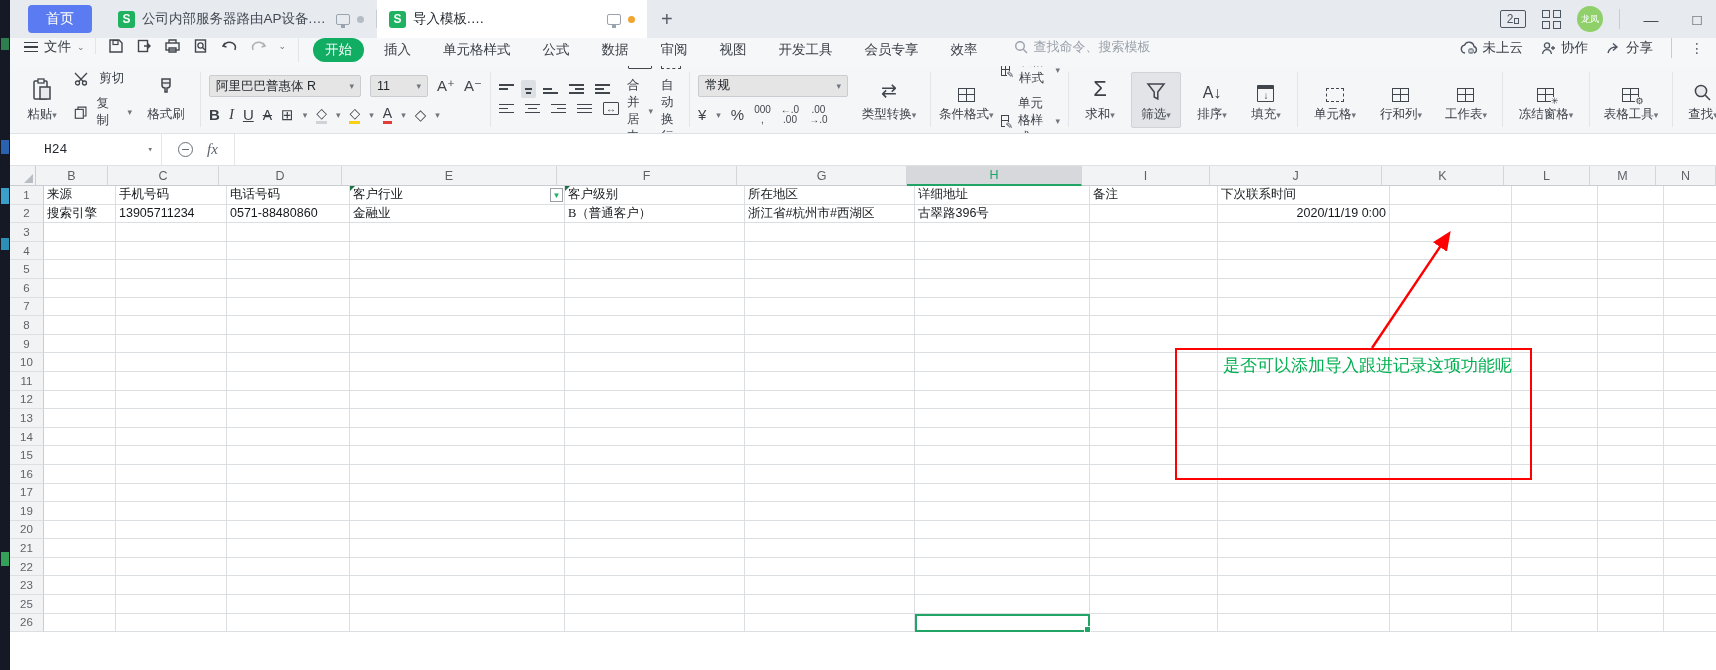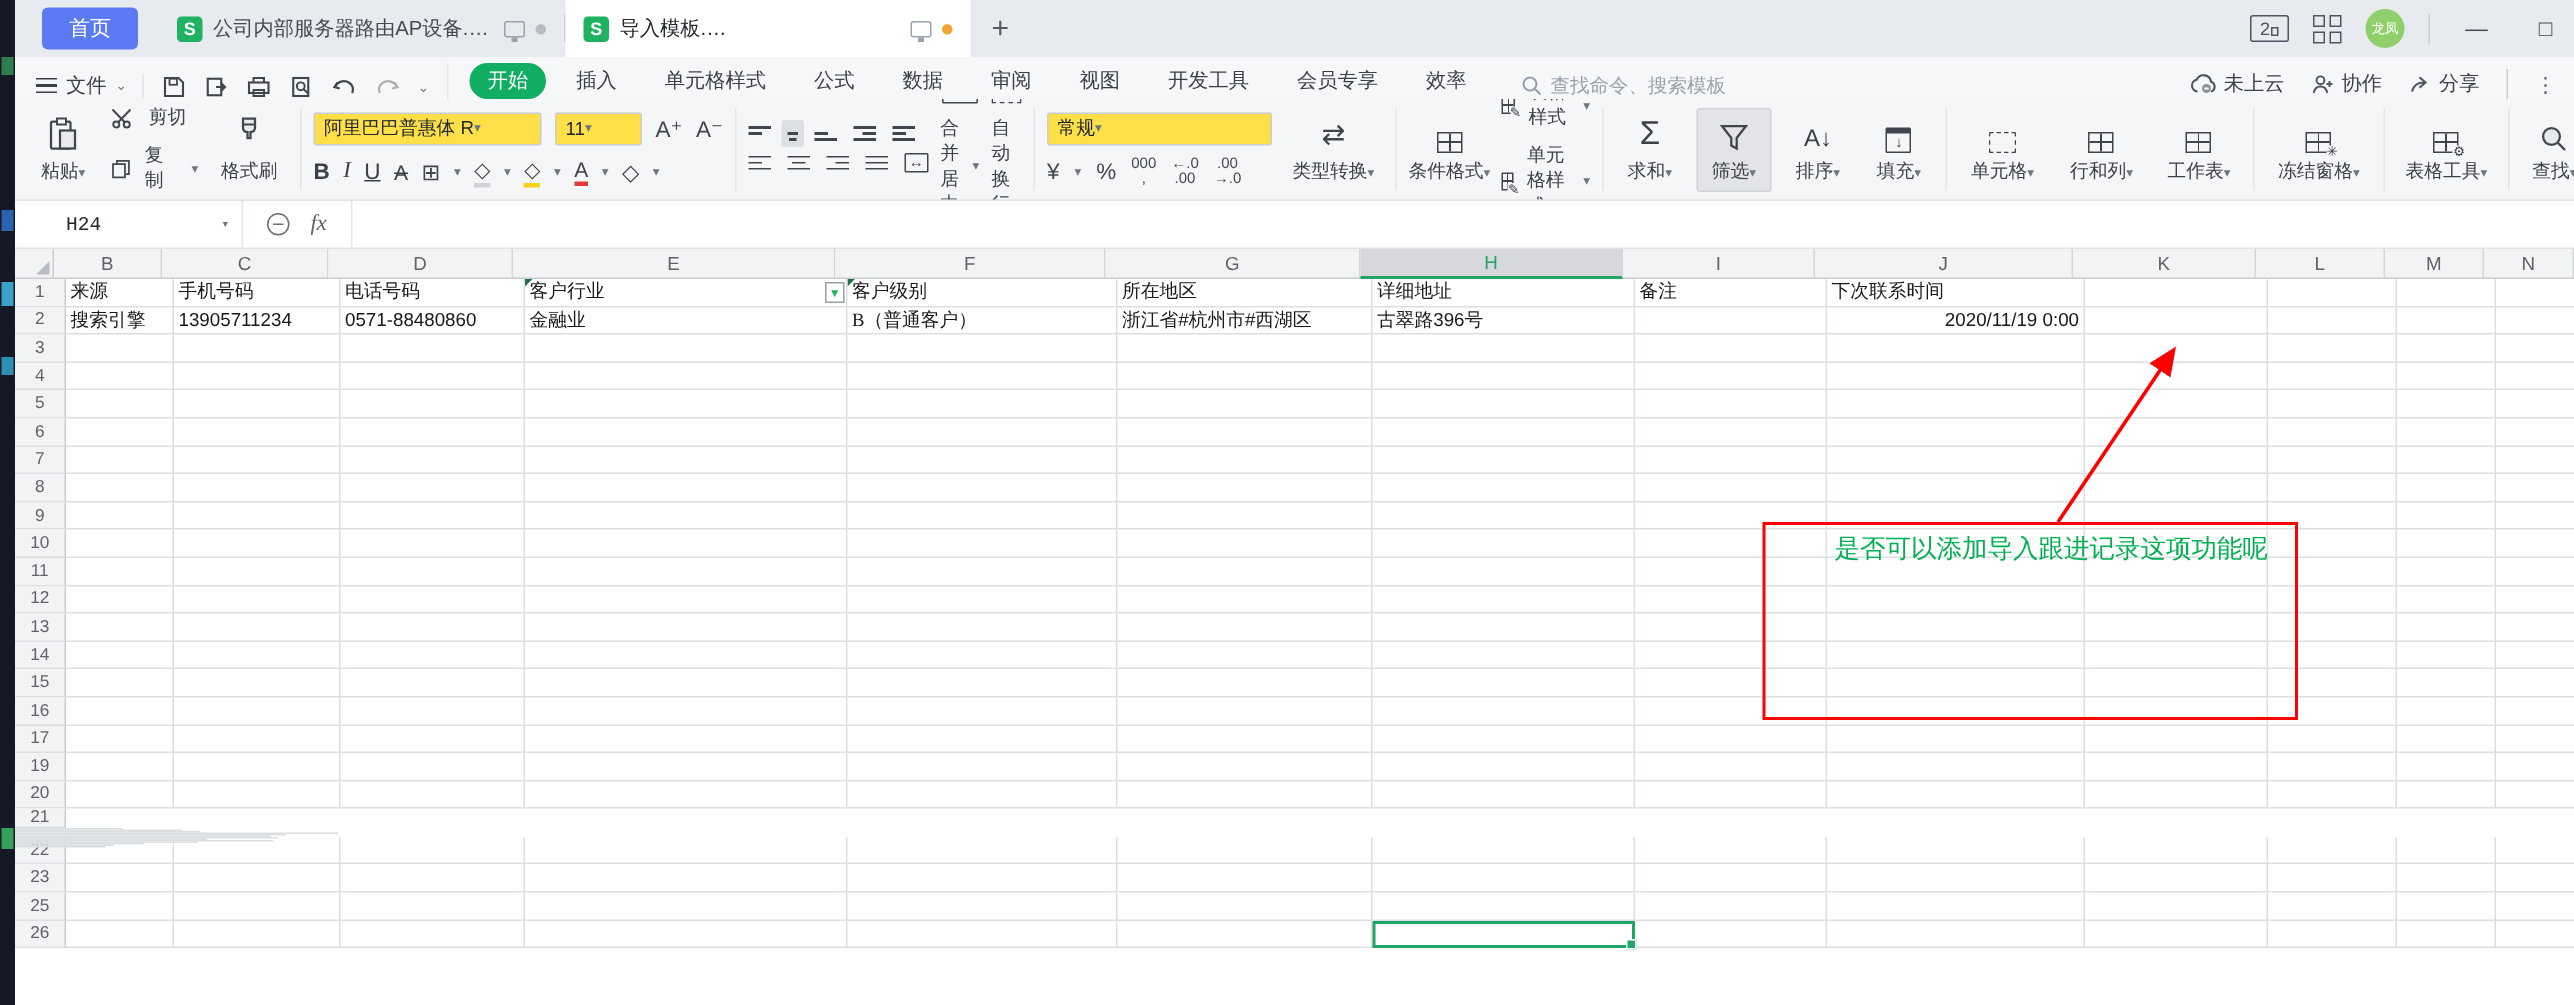--- a/index.html
+++ b/index.html
@@ -35,21 +35,21 @@
   .winswitch span { display:block; width:5px; height:6px; border:1px solid #4d5560; margin-top:4px; }
   .gridapps { display:grid; grid-template-columns:8px 8px; grid-template-rows:8px 8px; gap:3px; }
   .gridapps i { border:1.5px solid #4d5560; display:block; }
   .avatar { width:26px; height:26px; border-radius:50%; background:#8fd06a; color:#fff; font-size:9px;
     display:flex; align-items:center; justify-content:center; }
   .vsep { width:1px; height:20px; background:#c8cdd3; }
   .winctl { font-size:15px; color:#454c55; width:30px; text-align:center; }
 
   
   .menubar { position:absolute; left:10px; top:38px; width:1706px; height:28px; background:#f6f7f9;
-    display:flex; align-items:flex-end; font-size:13.5px; color:#3c4148; }
+    display:flex; align-items:flex-start; font-size:13.5px; color:#3c4148; }
   .mb-file { display:flex; align-items:center; gap:6px; padding:0 10px 0 14px; }
   .hamb { display:inline-block; width:14px; }
   .hamb i { display:block; height:1.5px; background:#3c4148; margin:3px 0; }
   .caret { font-size:9px; color:#70767e; }
   .qat { display:flex; align-items:center; gap:12px; padding:0 12px; border-left:1px solid #e1e4e8; }
   .qat svg { display:block; }
   .menu-tabs { display:flex; align-items:center; gap:8px; padding-left:14px; border-left:1px solid #e1e4e8; }
   .mtab { padding:3px 12px; border-radius:14px; white-space:nowrap; }
   .mtab.active { background:#10ad62; color:#fff; }
   .menu-search { display:flex; align-items:center; gap:6px; color:#9aa1aa; margin-left:24px; font-size:13px; }
@@ -61,22 +61,22 @@
   .ribbon { position:absolute; left:10px; top:66px; width:1706px; height:68px; background:#f5f6f8;
     border-bottom:1px solid #e0e3e6; display:flex; align-items:stretch; color:#3c4148; font-size:12.5px; overflow:hidden; }
   .rgroup { display:flex; align-items:center; padding:4px 8px; gap:8px; }
   .rgsep { width:1px; background:#e3e5e8; margin:6px 0; flex:0 0 auto; }
   .rbig { display:flex; flex-direction:column; align-items:center; justify-content:center; gap:4px; width:52px; }
   .rbig .ric { height:26px; display:flex; align-items:flex-end; }
   .rlabel { white-space:nowrap; }
   .stack2 { display:flex; flex-direction:column; justify-content:center; gap:8px; }
   .rrow { display:flex; align-items:center; gap:9px; }
   .ricon { font-size:15px; color:#41464c; }
-  .combo { background:#fde047; border:1px solid #c9cdd2; border-radius:2px; height:22px; display:flex; align-items:center;
-    padding:0 6px; justify-content:flex-start; font-size:12.5px; color:#23282e; }
+  .combo { background:#e5e5e5; border:1px solid #c9cdd2; border-radius:2px; height:22px; display:flex; align-items:center;
+    padding:0 6px; justify-content:space-between; font-size:12.5px; color:#23282e; }
   .bold { font-weight:bold; font-size:15px; } .ital { font-style:italic; font-size:15px; font-family:"Liberation Serif",serif;}
   .undl { text-decoration:underline; font-size:15px; } .strik { text-decoration:line-through; font-size:14px; }
   .colorbtn { position:relative; font-size:14px; padding-bottom:3px; }
   .colorbtn u { position:absolute; left:0; right:0; bottom:0; height:3px; text-decoration:none; display:block; }
   .al-icon { width:15px; display:flex; flex-direction:column; gap:2.5px; }
   .al-icon i { height:1.5px; background:#41464c; display:block; }
   .al-icon i.short { width:60%; } .al-icon.c i.short { align-self:center; } .al-icon.r i.short { align-self:flex-end; }
   .al-sel { background:#dcdfe3; border-radius:2px; padding:4px; margin:-4px; }
   .boxic { border:1.2px solid #41464c; border-radius:1px; display:flex; align-items:center; justify-content:center;
     font-size:10px; color:#41464c; }
@@ -871,21 +871,21 @@
           <div class="gcell" style="width: 180px;"></div>
           <div class="gcell" style="width: 170px;"></div>
           <div class="gcell" style="width: 175px;"></div>
           <div class="gcell" style="width: 128px;"></div>
           <div class="gcell" style="width: 172px;"></div>
           <div class="gcell" style="width: 122px;"></div>
           <div class="gcell" style="width: 86px;"></div>
           <div class="gcell" style="width: 66px;"></div>
           <div class="gcell" style="width: 60px;"></div>
         </div>
-        <div class="grow" style="height: 18.6px; flex-direction: column;">
+        <div class="grow" style="height: 18.6px;">
           <div class="rhcell">21</div>
           <div class="gcell" style="width: 72px;"></div>
           <div class="gcell" style="width: 111px;"></div>
           <div class="gcell" style="width: 123px;"></div>
           <div class="gcell" style="width: 215px;"></div>
           <div class="gcell" style="width: 180px;"></div>
           <div class="gcell" style="width: 170px;"></div>
           <div class="gcell" style="width: 175px;"></div>
           <div class="gcell" style="width: 128px;"></div>
           <div class="gcell" style="width: 172px;"></div>

